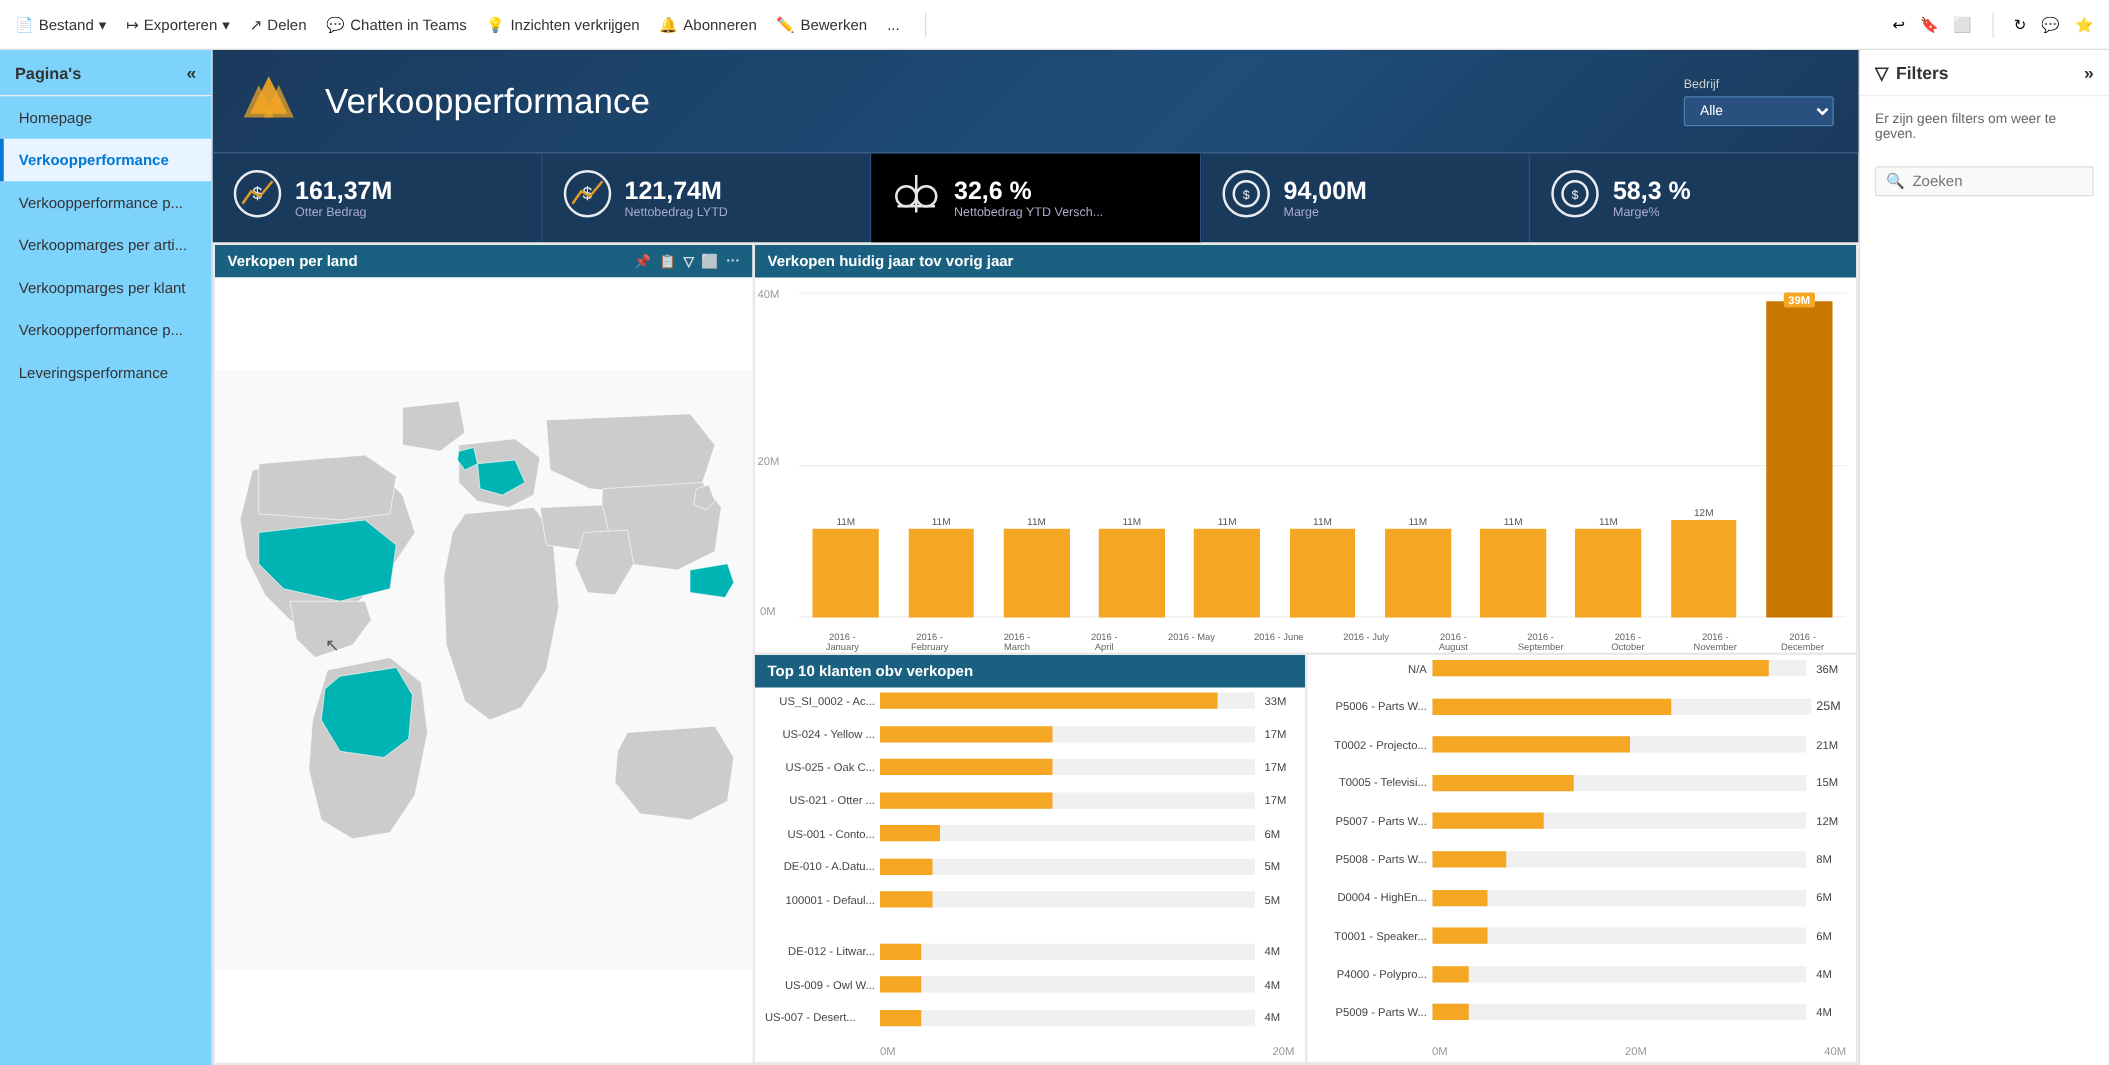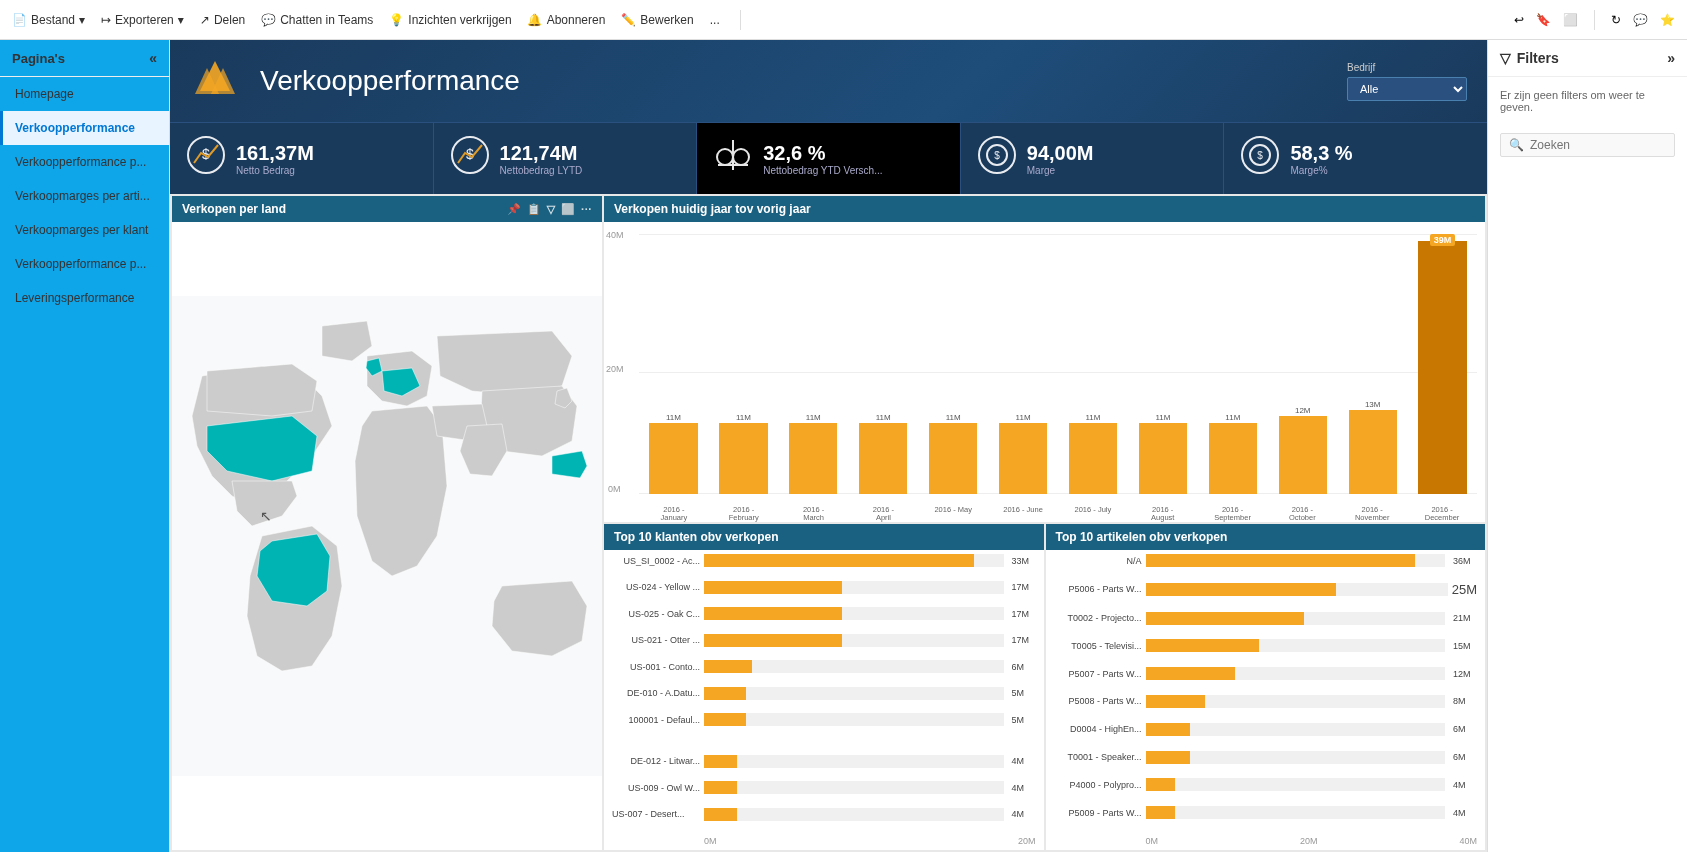--- a/index.html
+++ b/index.html
@@ -8,21 +8,21 @@
     
     .toolbar { height: 40px; background: #fff; border-bottom: 1px solid #ddd; display: flex; align-items: center; padding: 0 12px; gap: 16px; flex-shrink: 0; }
     .toolbar-item { display: flex; align-items: center; gap: 4px; color: #333; font-size: 12px; cursor: pointer; white-space: nowrap; }
     .toolbar-sep { width: 1px; height: 20px; background: #ddd; margin: 0 4px; }
     .toolbar-icons-right { margin-left: auto; display: flex; align-items: center; gap: 12px; }
 
     
     .main-layout { display: flex; flex: 1; overflow: hidden; }
 
     
-    .sidebar { width: 170px; background: #0ea5e9; border-right: 1px solid #ddd; flex-shrink: 0; display: flex; flex-direction: column; }
+    .sidebar { width: 170px; background: #7dd3fc; border-right: 1px solid #ddd; flex-shrink: 0; display: flex; flex-direction: column; }
     .sidebar-header { padding: 10px 12px; font-size: 13px; font-weight: 600; color: #333; display: flex; justify-content: space-between; align-items: center; border-bottom: 1px solid #eee; }
     .sidebar-item { padding: 10px 12px; font-size: 12px; color: #333; cursor: pointer; border-left: 3px solid transparent; }
     .sidebar-item.active { background: #e8f4ff; border-left-color: #0078d4; font-weight: 600; color: #0078d4; }
 
     
     .content { flex: 1; overflow: auto; display: flex; }
 
     
     .dashboard { flex: 1; display: flex; flex-direction: column; overflow: hidden; }
 
@@ -170,21 +170,21 @@
         <div class="kpi-item">
           <div class="kpi-icon">
             <svg width="40" height="40" viewBox="0 0 40 40">
               <circle cx="20" cy="20" r="18" fill="none" stroke="#fff" stroke-width="2"></circle>
               <text x="20" y="24" text-anchor="middle" font-size="14" fill="#fff">$</text>
               <polyline points="8,28 15,18 22,22 32,10" fill="none" stroke="#f5a623" stroke-width="2"></polyline>
             </svg>
           </div>
           <div>
             <div class="kpi-value">161,37M</div>
-            <div class="kpi-label">Netto Bedrag</div>
+            <div class="kpi-label">Otter Bedrag</div>
           </div>
         </div>
 
         <div class="kpi-item">
           <div class="kpi-icon">
             <svg width="40" height="40" viewBox="0 0 40 40">
               <circle cx="20" cy="20" r="18" fill="none" stroke="#fff" stroke-width="2"></circle>
               <text x="20" y="24" text-anchor="middle" font-size="14" fill="#fff">$</text>
               <polyline points="8,28 15,18 22,22 32,10" fill="none" stroke="#f5a623" stroke-width="2"></polyline>
             </svg>
@@ -359,24 +359,20 @@
                 <div style="flex:1; display:flex; flex-direction:column; align-items:center; height:100%; justify-content:flex-end;">
                   <div style="font-size:8px; color:#555; margin-bottom:1px;">11M</div>
                   <div style="width:70%; background:#f5a623; height:27.5%;"></div>
                 </div>
 
                 <div style="flex:1; display:flex; flex-direction:column; align-items:center; height:100%; justify-content:flex-end;">
                   <div style="font-size:8px; color:#555; margin-bottom:1px;">12M</div>
                   <div style="width:70%; background:#f5a623; height:30%;"></div>
                 </div>
 
-                <div style="flex:1; display:flex; flex-direction:column; align-items:center; height:100%; justify-content:flex-end;">
-                  <div style="font-size:8px; color:#555; margin-bottom:1px;">13M</div>
-                  <div style="width:70%; background:#f5a623; height:32.5%;"></div>
-                </div>
 
                 <div style="flex:1; display:flex; flex-direction:column; align-items:center; height:100%; justify-content:flex-end; position:relative;">
                   <div style="position:absolute; top:0; background:#f5a623; color:#fff; font-size:9px; font-weight:700; padding:1px 4px; border-radius:2px; white-space:nowrap;">39M</div>
                   <div style="width:70%; background:#c87800; height:97.5%;"></div>
                 </div>
               </div>
 
               <div style="position:absolute; left:35px; right:8px; bottom:0; display:flex;">
                 <div style="flex:1; text-align:center; font-size:7.5px; color:#666; line-height:1.1;">2016 -<br>January</div>
                 <div style="flex:1; text-align:center; font-size:7.5px; color:#666; line-height:1.1;">2016 -<br>February</div>
@@ -475,38 +471,35 @@
                     </div>
                     <div style="display: flex; justify-content: space-between; padding-left: 92px; font-size: 9px; color: rgb(153, 153, 153); margin-top: 2px;">
                       <span>0M</span>
                       <span>20M</span>
                     </div>
                   </div>
               </div>
             </div>
 
             <div class="chart-panel" style="flex:1;">
-              <div class="chart-header">
-                <span>Top 10 artikelen obv verkopen</span>
-              </div>
               <div class="chart-body" style="padding:4px 8px; overflow:hidden;">
                 <div id="articles-chart" style="height:100%; display:flex; flex-direction:column; justify-content:space-between;">
                     <div style="display: flex; align-items: center; gap: 4px; margin-bottom: 1px;">
                       <div style="font-size: 9px; color: rgb(68, 68, 68); width: 88px; text-align: right; white-space: nowrap; overflow: hidden; text-overflow: ellipsis; flex-shrink: 0;">N/A</div>
                       <div style="flex: 1 1 0%; height: 13px; background: rgb(240, 240, 240); position: relative;">
                         <div style="height: 100%; background: rgb(245, 166, 35); width: 90%;"></div>
                       </div>
                       <div style="font-size: 9px; color: rgb(68, 68, 68); margin-left: 4px; white-space: nowrap; flex-shrink: 0; min-width: 24px;">36M</div>
                     </div>
                     <div style="display: flex; align-items: center; gap: 4px; margin-bottom: 1px;">
                       <div style="font-size: 9px; color: rgb(68, 68, 68); width: 88px; text-align: right; white-space: nowrap; overflow: hidden; text-overflow: ellipsis; flex-shrink: 0;">P5006 - Parts W...</div>
                       <div style="flex: 1 1 0%; height: 13px; background: rgb(240, 240, 240); position: relative;">
                         <div style="height: 100%; background: rgb(245, 166, 35); width: 63%;"></div>
                       </div>
-                      <div style="font-size: 13px; color: rgb(68, 68, 68); margin-left: 0; white-space: nowrap; flex-shrink: 0; min-width: 24px;">25M</div>
+                      <div style="font-size: 10px; color: rgb(68, 68, 68); margin-left: 0; white-space: nowrap; flex-shrink: 0; min-width: 24px;">25M</div>
                     </div>
                     <div style="display: flex; align-items: center; gap: 4px; margin-bottom: 1px;">
                       <div style="font-size: 9px; color: rgb(68, 68, 68); width: 88px; text-align: right; white-space: nowrap; overflow: hidden; text-overflow: ellipsis; flex-shrink: 0;">T0002 - Projecto...</div>
                       <div style="flex: 1 1 0%; height: 13px; background: rgb(240, 240, 240); position: relative;">
                         <div style="height: 100%; background: rgb(245, 166, 35); width: 53%;"></div>
                       </div>
                       <div style="font-size: 9px; color: rgb(68, 68, 68); margin-left: 4px; white-space: nowrap; flex-shrink: 0; min-width: 24px;">21M</div>
                     </div>
                     <div style="display: flex; align-items: center; gap: 4px; margin-bottom: 1px;">
                       <div style="font-size: 9px; color: rgb(68, 68, 68); width: 88px; text-align: right; white-space: nowrap; overflow: hidden; text-overflow: ellipsis; flex-shrink: 0;">T0005 - Televisi...</div>

